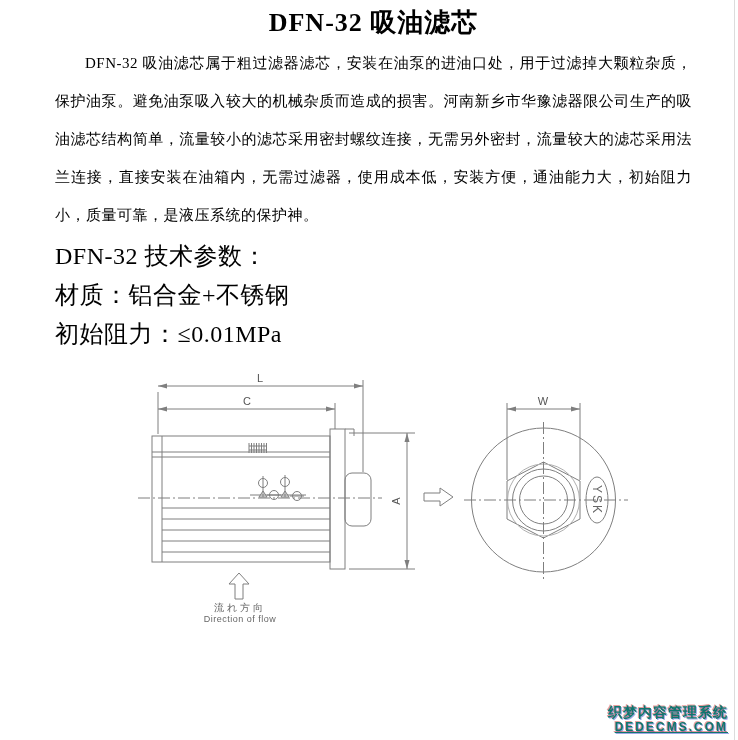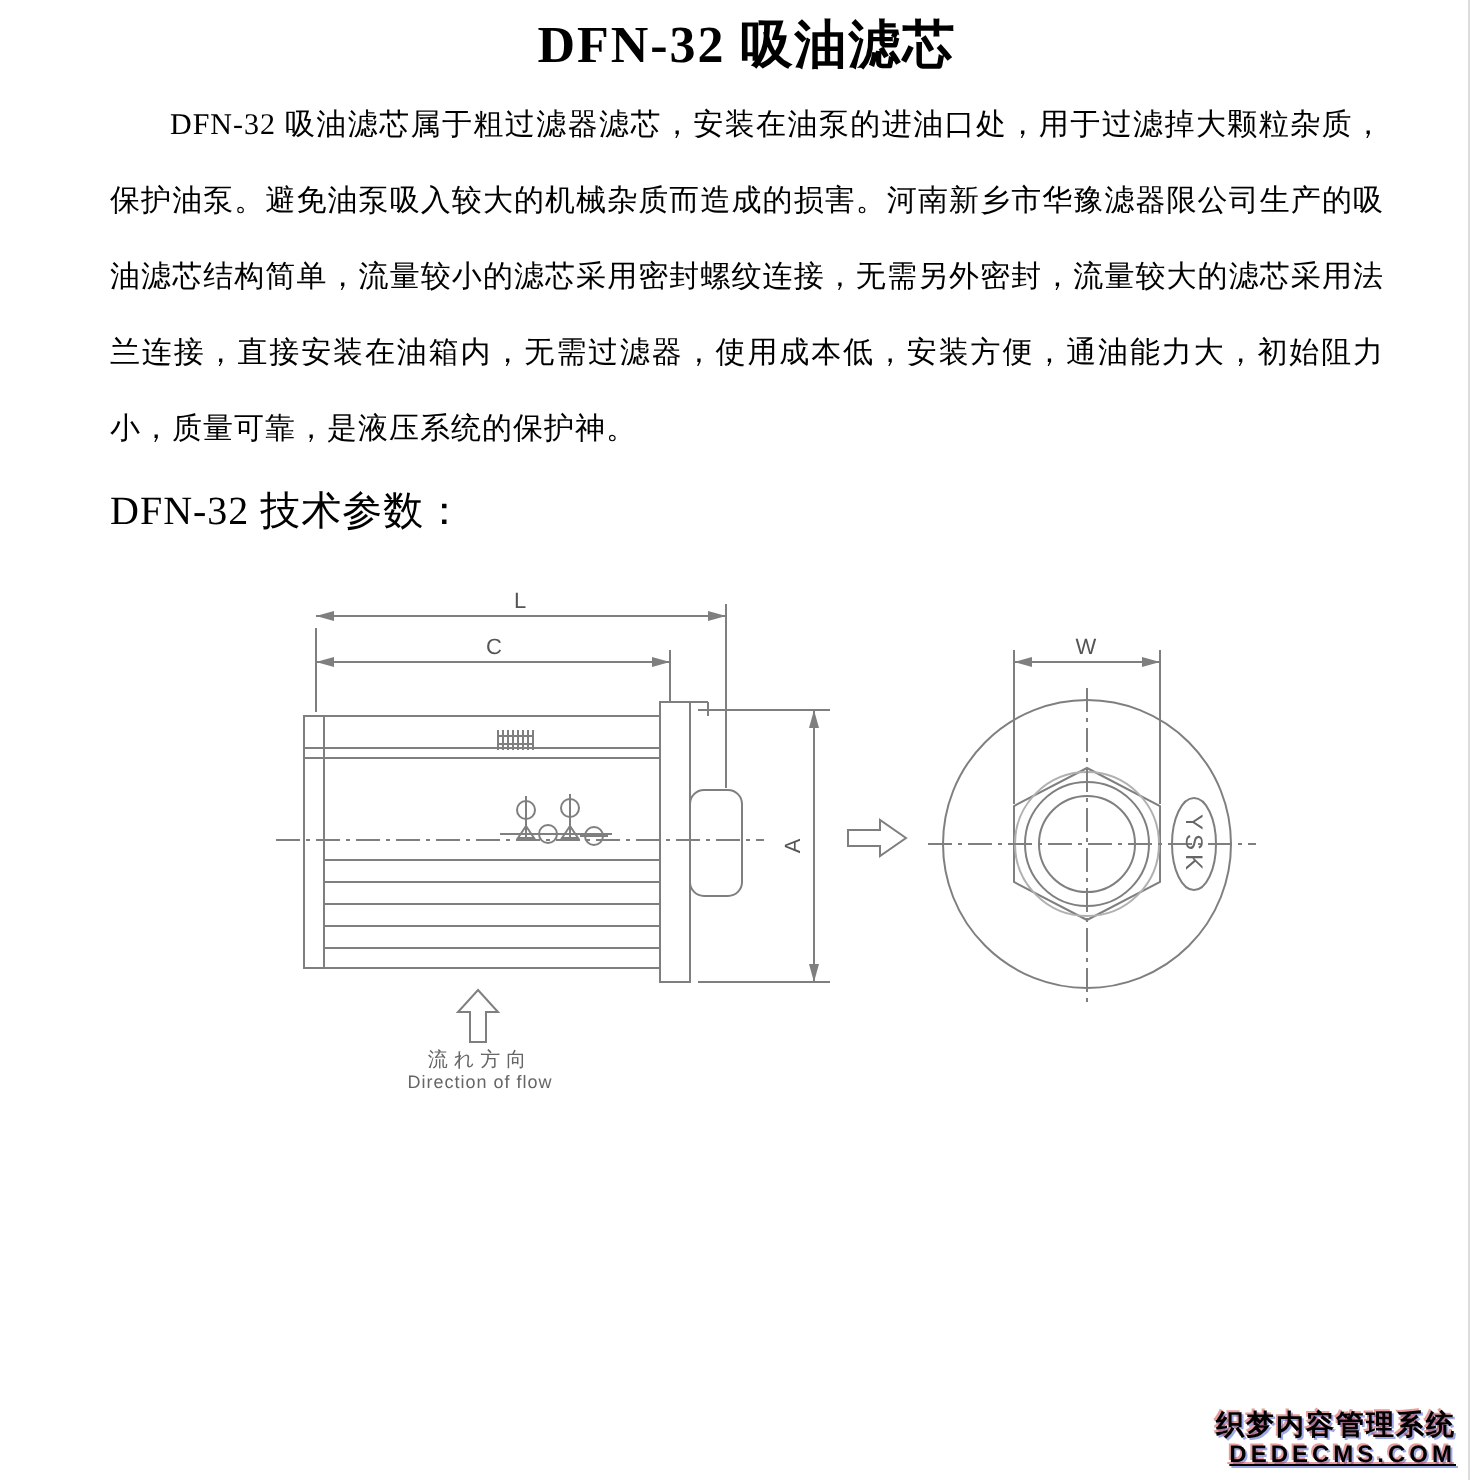--- a/index.html
+++ b/index.html
@@ -11,48 +11,50 @@
     background:#dcdcdc; }
   .doc-title{
     text-align:center; font-weight:bold; font-size:26px; line-height:34px;
     margin:6px 46px 4px 55px; letter-spacing:1px;
   }
   .doc-body{
     margin:0 46px 0 55px; font-size:15px; line-height:38px;
     text-align:justify; text-indent:2em; letter-spacing:0.5px;
   }
   .spec-block{ margin:3px 46px 0 55px; }
-  .spec-line{ font-size:20px; line-height:39px; letter-spacing:0.5px; }
+  .spec-line{ font-size:24px; line-height:39px; letter-spacing:0.5px; }
   svg.drawing{ display:block; margin-top:12px; }
   svg.drawing text{
     font-family:"Liberation Sans","DejaVu Sans",sans-serif; fill:#555; font-size:11px;
   }
   svg.drawing .flowjp{ font-size:10px; letter-spacing:3px; fill:#666; }
   svg.drawing .flowen{ font-size:9px; letter-spacing:0.5px; fill:#666; }
   svg.drawing .brand{ font-size:12px; letter-spacing:2px; fill:#666; }
   .watermark{
     position:absolute; right:10px; bottom:6px; text-align:right;
     font-family:"Liberation Sans","DejaVu Sans",sans-serif;
-    font-weight:bold; color:#000000;
+    font-weight:bold; color:#0f766e;
     text-shadow:-1px -1px 0 rgba(200,40,40,.45), 1px 1px 0 rgba(40,60,200,.45);
   }
   .watermark .wm1{ font-size:14px; line-height:15px; letter-spacing:1px; }
   .watermark .wm2{ font-size:12px; line-height:14px; letter-spacing:2px;text-decoration:underline; }
 </style>
 </head>
 <body>
 
 <div id="page">
 
   <div class="doc-title">DFN-32 吸油滤芯</div>
 
   <div class="doc-body">DFN-32 吸油滤芯属于粗过滤器滤芯，安装在油泵的进油口处，用于过滤掉大颗粒杂质，保护油泵。避免油泵吸入较大的机械杂质而造成的损害。河南新乡市华豫滤器限公司生产的吸油滤芯结构简单，流量较小的滤芯采用密封螺纹连接，无需另外密封，流量较大的滤芯采用法兰连接，直接安装在油箱内，无需过滤器，使用成本低，安装方便，通油能力大，初始阻力小，质量可靠，是液压系统的保护神。</div>
 
   <div class="spec-block">
     <div class="spec-line">DFN-32 技术参数：</div>
+    <div class="spec-line">材质：铝合金+不锈钢</div>
+    <div class="spec-line">初始阻力：≤0.01MPa</div>
   </div>
 
   <svg class="drawing" width="738" height="262" viewBox="0 0 738 262">
     <g stroke="#7f7f7f" stroke-width="1" fill="none">
 
       <g>
         <line x1="158" y1="20" x2="363" y2="20"></line>
         <polygon points="158,20 167,17.5 167,22.5" fill="#7f7f7f" stroke="none"></polygon>
         <polygon points="363,20 354,17.5 354,22.5" fill="#7f7f7f" stroke="none"></polygon>
         <line x1="158" y1="26" x2="158" y2="68"></line>

